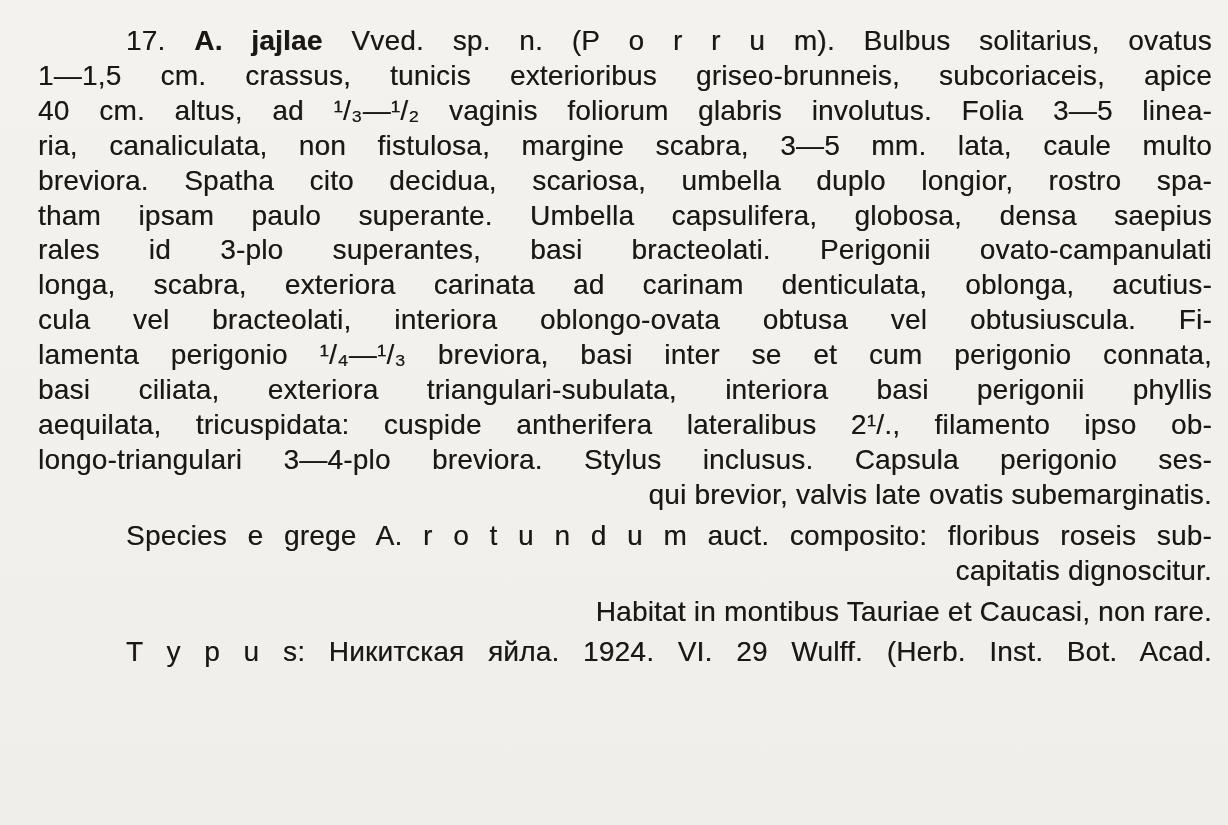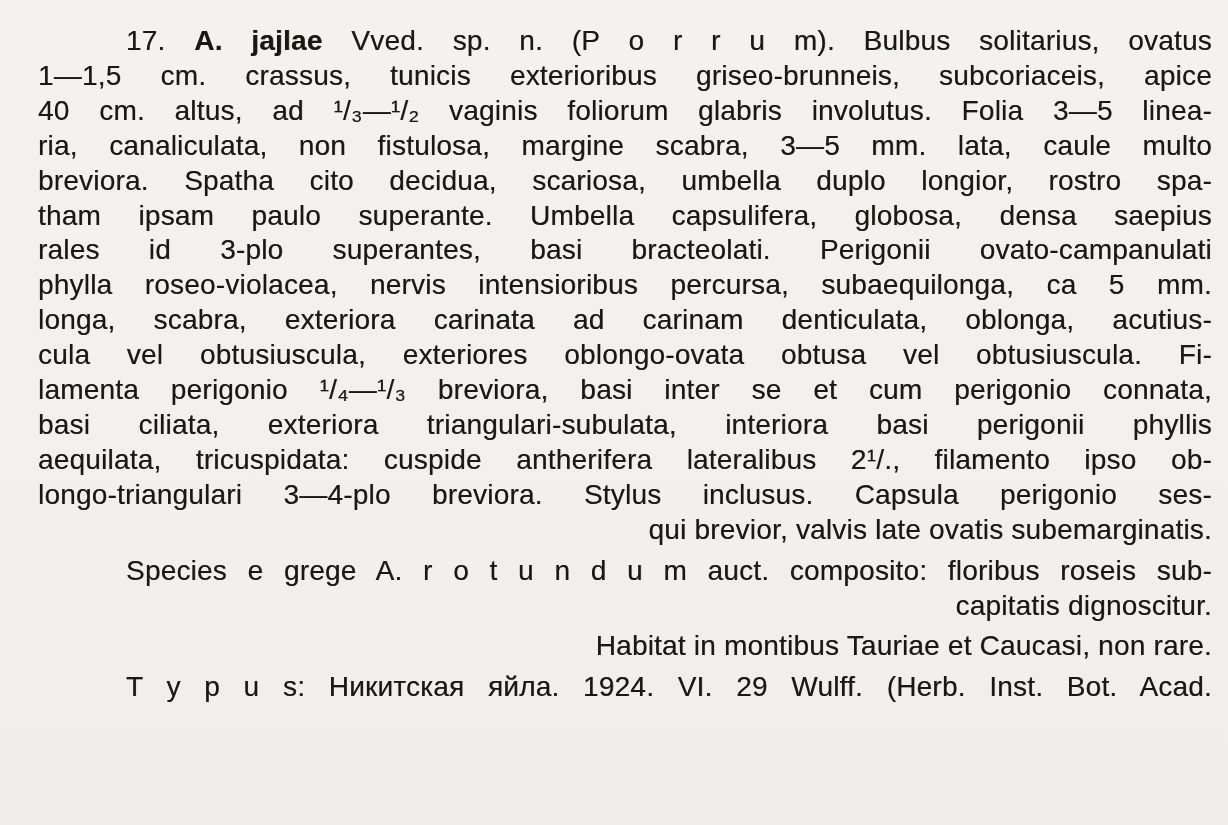--- a/index.html
+++ b/index.html
@@ -40,23 +40,22 @@
 <main class="page">
   <article id="document">
       <div class="para">
         <div class="line j indent"><span class="seg-reg">17. </span><span class="seg-bold">A. jajlae</span><span class="seg-reg"> Vved. sp. n. (P o r r u m). Bulbus solitarius, ovatus</span></div>
         <div class="line j"><span class="seg-reg">1—1,5 cm. crassus, tunicis exterioribus griseo-brunneis, subcoriaceis, apice</span></div>
         <div class="line j"><span class="seg-reg">40 cm. altus, ad ¹/₃—¹/₂ vaginis foliorum glabris involutus. Folia 3—5 linea-</span></div>
         <div class="line j"><span class="seg-reg">ria, canaliculata, non fistulosa, margine scabra, 3—5 mm. lata, caule multo</span></div>
         <div class="line j"><span class="seg-reg">breviora. Spatha cito decidua, scariosa, umbella duplo longior, rostro spa-</span></div>
         <div class="line j"><span class="seg-reg">tham ipsam paulo superante. Umbella capsulifera, globosa, densa saepius</span></div>
         <div class="line j"><span class="seg-reg">rales id 3-plo superantes, basi bracteolati. Perigonii ovato-campanulati</span></div>
-        <div class="line j"><span class="seg-reg">phylla roseo-violacea, nervis intensioribus percursa, subaequilonga, ca 5 mm.</span></div>
         <div class="line j"><span class="seg-reg">longa, scabra, exteriora carinata ad carinam denticulata, oblonga, acutius-</span></div>
-        <div class="line j"><span class="seg-reg">cula vel obtusiuscula, exteriores oblongo-ovata obtusa vel obtusiuscula. Fi-</span></div>
+        <div class="line j"><span class="seg-reg">cula vel bracteolati, interiora oblongo-ovata obtusa vel obtusiuscula. Fi-</span></div>
         <div class="line j"><span class="seg-reg">lamenta perigonio ¹/₄—¹/₃ breviora, basi inter se et cum perigonio connata,</span></div>
         <div class="line j"><span class="seg-reg">basi ciliata, exteriora triangulari-subulata, interiora basi perigonii phyllis</span></div>
         <div class="line j"><span class="seg-reg">aequilata, tricuspidata: cuspide antherifera lateralibus 2¹/., filamento ipso ob-</span></div>
         <div class="line j"><span class="seg-reg">longo-triangulari 3—4-plo breviora. Stylus inclusus. Capsula perigonio ses-</span></div>
         <div class="line"><span class="seg-reg">qui brevior, valvis late ovatis subemarginatis.</span></div>
       </div>
       <div class="para">
         <div class="line j indent"><span class="seg-reg">Species e grege A. r o t u n d u m auct. composito: floribus roseis sub-</span></div>
         <div class="line"><span class="seg-reg">capitatis dignoscitur.</span></div>
       </div>

